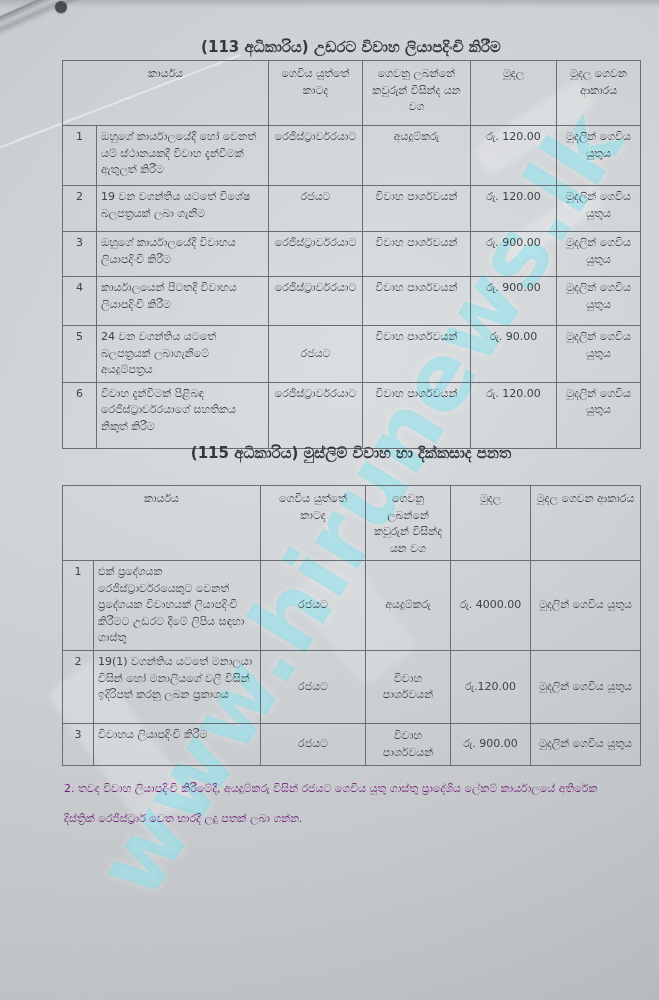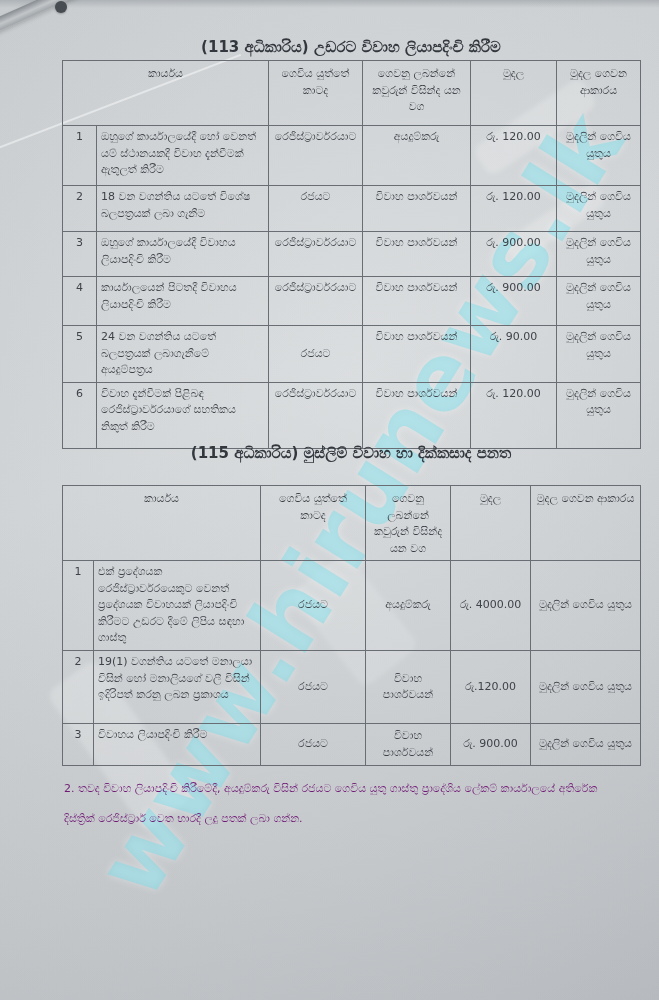--- a/index.html
+++ b/index.html
@@ -114,21 +114,21 @@
     <tr style="height:60px">
       <td class="ctr">1</td>
       <td class="task">ඔහුගේ කාර්යාලයේදී හෝ වෙනත් යම් ස්ථානයකදී විවාහ දැන්වීමක් ඇතුලත් කිරීම</td>
       <td class="ctr">රෙජිස්ට්‍රාර්වරයාට</td>
       <td class="ctr">අයදුම්කරු</td>
       <td class="ctr">රු. 120.00</td>
       <td class="ctr">මුදලින් ගෙවිය යුතුය</td>
     </tr>
     <tr style="height:46px">
       <td class="ctr">2</td>
-      <td class="task">18 වන වගන්තිය යටතේ විශේෂ බලපත්‍රයක් ලබා ගැනීම</td>
+      <td class="task">19 වන වගන්තිය යටතේ විශේෂ බලපත්‍රයක් ලබා ගැනීම</td>
       <td class="ctr">රජයට</td>
       <td class="ctr">විවාහ පාර්ශවයන්</td>
       <td class="ctr">රු. 120.00</td>
       <td class="ctr">මුදලින් ගෙවිය යුතුය</td>
     </tr>
     <tr style="height:45px">
       <td class="ctr">3</td>
       <td class="task">ඔහුගේ කාර්යාලයේදී විවාහය ලියාපදිංචි කිරීම</td>
       <td class="ctr">රෙජිස්ට්‍රාර්වරයාට</td>
       <td class="ctr">විවාහ පාර්ශවයන්</td>

